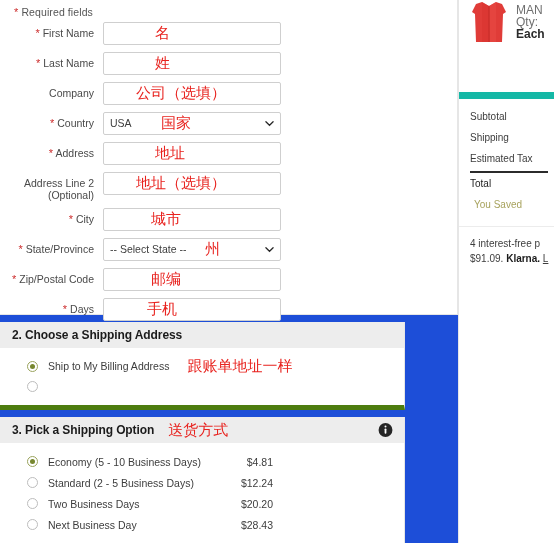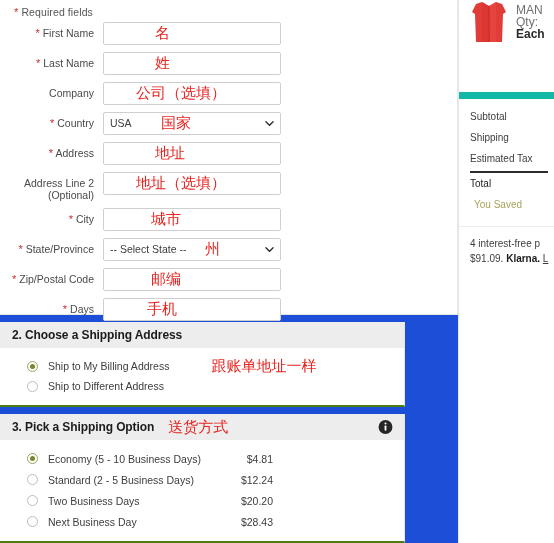--- a/index.html
+++ b/index.html
@@ -144,21 +144,21 @@
     left: 52px;
   }
 
   
   .sec-card {
     width: 405px;
     box-sizing: border-box;
     background: #ffffff;
     border-left: none;
     border-right: 1px solid #e6e6e6;
-    border-bottom: 2px solid #4d7c0f;
+    border-bottom: 5px solid #4d7c0f;
     margin-top: 7px;
   }
   .sec-head {
     background: #ededed;
     height: 26px;
     display: flex;
     align-items: center;
     padding: 0 10px 0 12px;
     position: relative;
   }
@@ -219,21 +219,21 @@
   }
   .radio-label {
     font-size: 10.5px;
     color: #3d3d3d;
     white-space: nowrap;
   }
   .radio-anno {
     color: #e8231f;
     font-size: 15px;
     font-family: "DejaVu Sans", sans-serif;
-    margin-left: 42px;
+    margin-left: 18px;
     line-height: 1;
     white-space: nowrap;
   }
   .ship-row {
     display: flex;
     align-items: center;
     height: 21px;
     padding-left: 11px;
   }
   .ship-name {
@@ -438,21 +438,20 @@
         <span class="sec-title">2. Choose a Shipping Address</span>
       </div>
       <div class="sec-body">
         <div class="radio-row">
           <span class="radio on"></span>
           <span class="radio-label">Ship to My Billing Address</span>
           <span class="radio-anno">跟账单地址一样</span>
         </div>
         <div class="radio-row">
           <span class="radio"></span>
-          <span class="radio-label">Ship to Different Address</span>
         </div>
       </div>
     </div>
 
     <div class="sec-card">
       <div class="sec-head">
         <span class="sec-title">3. Pick a Shipping Option</span>
         <span class="sec-anno">送货方式</span>
         <span class="info-icon">
           <svg viewBox="0 0 16 16">

